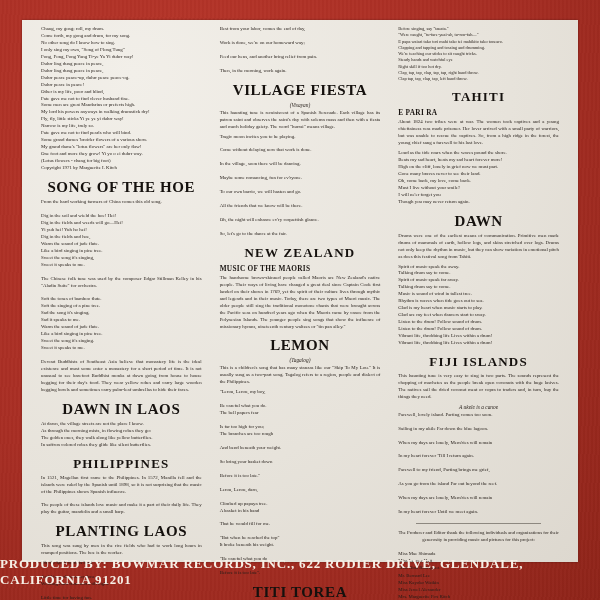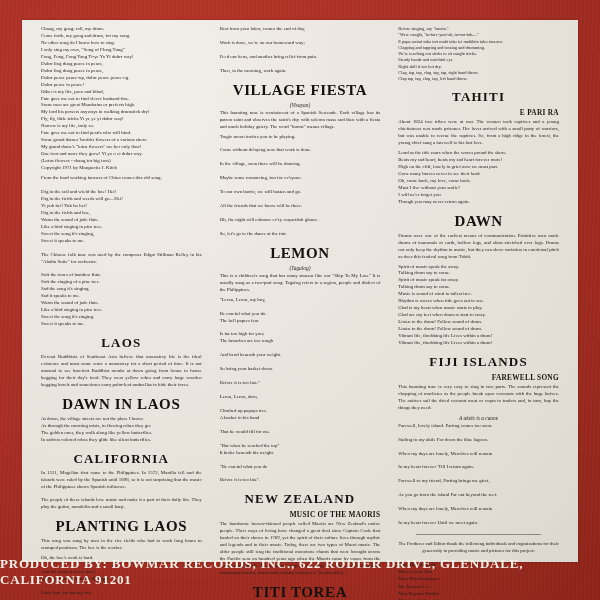--- a/index.html
+++ b/index.html
@@ -47,21 +47,21 @@
     font-size:15px;
     letter-spacing:0.6px;
     text-align:center;
     margin:7px 0 3px 0;
     font-weight:bold;
     color:#15110e;
   }
   h2.big{font-size:13px;letter-spacing:1.2px;}
   h3{
     font-size:7.3px;
-    text-align:right;
+    text-align:left;
     margin:3px 0 2px 0;
     font-weight:bold;
     letter-spacing:0.3px;
     color:#1a1512;
   }
   .sub{
     font-size:5.4px;
     text-align:center;
     font-style:italic;
     margin:0 0 2px 0;
@@ -129,20 +129,21 @@
 Fly, fly, little sticks Yi ye ye yi duhrr way!
 Narrow is my life, truly so.
 Fate gave me not to find pearls who will bind.
 Some grand dames 'broider flowers of a various show.
 My grand dame's "lotus flowers" are her only flaw!
 One foot and more they grow! Yi yo o ei duhrr way.
 (Lotus flowers - chang for big foot)
 Copyright 1971 by Marguerite I. Kitch</div>
 
         <div class="sec">
+          <h2>SONG OF THE HOE</h2>
           <div class="note lyr">From the hard working farmers of China comes this old song.
 
 Dig in the soil and wield the hoe! Hei!
 Dig in the fields and weeds will go—Hei!
 Yi yuh hei! Yuh ho hei!
 Dig in the fields and hoe,
 Warm the sound of jade flute.
 Like a bird singing in pine tree.
 Sweet the song it's singing,
 Sweet it speaks to me.</div>
@@ -155,31 +156,30 @@
 Soft the singing of a pine tree.
 Sad the song it's singing.
 Sad it speaks to me.
 Warm the sound of jade flute.
 Like a bird singing in pine tree.
 Sweet the song it's singing.
 Sweet it speaks to me.</div>
         </div>
 
         <div class="sec">
-          <h2 class="big">LAOS</h2>
           <div class="note">Devout Buddhists of Southeast Asia believe that monastery life is the ideal existence and must some enter a monastery for a short period of time. It is not unusual to see barefoot Buddhist monks at dawn going from house to house begging for their day's food. They wear yellow robes and carry large wooden begging bowls and sometimes carry palm-leaf umbrellas to hide their faces.</div>
           <h2>DAWN IN LAOS</h2>
           <div class="lyr">At dawn, the village streets are not the place I know.
 As through the morning mists, in flowing robes they go:
 The golden ones, they walk along like yellow butterflies.
 In saffron colored robes they glide like silent butterflies.</div>
         </div>
 
         <div class="sec">
-          <h2 class="big">CALIFORNIA</h2>
+          <h2 class="big">PHILIPPINES</h2>
           <div class="note lyr">In 1521, Magellan first came to the Philippines. In 1572, Manilla fell and the islands were ruled by the Spanish until 1898, so it is not surprising that the music of the Philippines shows Spanish influence.
 
 The people of these islands love music and make it a part of their daily life. They play the guitar, mandolin and a small harp.</div>
         </div>
 
         <div class="sec">
           <h2>PLANTING LAOS</h2>
           <div class="note">This song was sung by men in the rice fields who had to work long hours in cramped positions. The hoe is the worker.</div>
           <div class="lyr">Oh, the hoe's work is hard.
 
@@ -220,20 +220,28 @@
 
 Maybe some romancing, fun for ev'ryone.
 
 To our own barrio, we will hasten and go.
 
 All the friends that we know will be there.
 
 Oh, the night will enhance ev'ry coquettish glance.
 
 So, let's go to the dance at the fair.</div>
+        </div>
+
+        <div class="sec">
+          <h2 class="big">NEW ZEALAND</h2>
+          <h3>MUSIC OF THE MAORIS</h3>
+          <div class="note">The handsome brown-skinned people called Maoris are New Zealand's native people. Their ways of living have changed a great deal since Captain Cook first landed on their shores in 1769, yet the spirit of their culture lives through mythic and legends and in their music.
+
+Today, there are two types of Maori music. The older people still sing the traditional monotone chants that were brought across the Pacific seas on hundred years ago when the Maoris came by canoe from the Polynesian Islands. The younger people sing songs that show the influence of missionary hymns, nineteenth century waltzes or "tin pan alley."</div>
         </div>
 
         <div class="sec">
           <h2>LEMON</h2>
           <div class="sub">(Tagalog)</div>
           <div class="note">This is a children's song that has many stanzas like our "Skip To My Lou." It is usually sung as a two-part song. Tagalog refers to a region, people and dialect of the Philippines.</div>
           <div class="lyr">"Lerou, Lerou, my boy,
 
 Be careful what you do.
 The bell papers fear
@@ -253,28 +261,20 @@
 A basket in his hand
 
 That he would fill for me.
 
 "But when he reached the top"
 It broke beneath his weight.
 
 "Be careful what you do
 
 Before it is too late".</div>
-        </div>
-
-        <div class="sec">
-          <h2 class="big">NEW ZEALAND</h2>
-          <h3>MUSIC OF THE MAORIS</h3>
-          <div class="note">The handsome brown-skinned people called Maoris are New Zealand's native people. Their ways of living have changed a great deal since Captain Cook first landed on their shores in 1769, yet the spirit of their culture lives through mythic and legends and in their music.
-
-Today, there are two types of Maori music. The older people still sing the traditional monotone chants that were brought across the Pacific seas on hundred years ago when the Maoris came by canoe from the Polynesian Islands. The younger people sing songs that show the influence of missionary hymns, nineteenth century waltzes or "tin pan alley."</div>
         </div>
 
         <div class="sec">
           <h2>TITI TOREA</h2>
           <div class="note">This is a game played with poi balls which are light weight balls on a string. The middle of the string is held and the balls on each end are thrown in rhythm with the song. You might use a clicking instrument for the rhythm of the poi balls.</div>
         </div>
       </div>
 
       <div class="col">
         <div class="lyr tiny">Before singing, say "tauata."
@@ -313,21 +313,20 @@
 Glad is my heart when music starts to play.
 Glad are my feet when dancers start to sway.
 Listen to the drum! Follow sound of drum.
 Listen to the drum! Follow sound of drum.
 Vibrant life, throbbing life Lives within a drum!
 Vibrant life, throbbing life Lives within a drum!</div>
         </div>
 
         <div class="sec">
           <h2 class="big">FIJI ISLANDS</h2>
-          <h3>FAREWELL SONG</h3>
           <div class="note">This haunting tune is very easy to sing in two parts. The sounds represent the chopping of machetes as the people break open coconuts with the huge knives. The natives sail the dried coconut meat or copra to traders and, in turn, buy the things they need.</div>
           <div class="sub">A ukele is a canoe</div>
           <div class="lyr">Farewell, lovely island. Parting comes too soon.
 
 Sailing in my ukile Far down the blue lagoon.
 
 When my days are lonely, Mem'ries will remain
 
 In my heart forever 'Till I return again.
 

